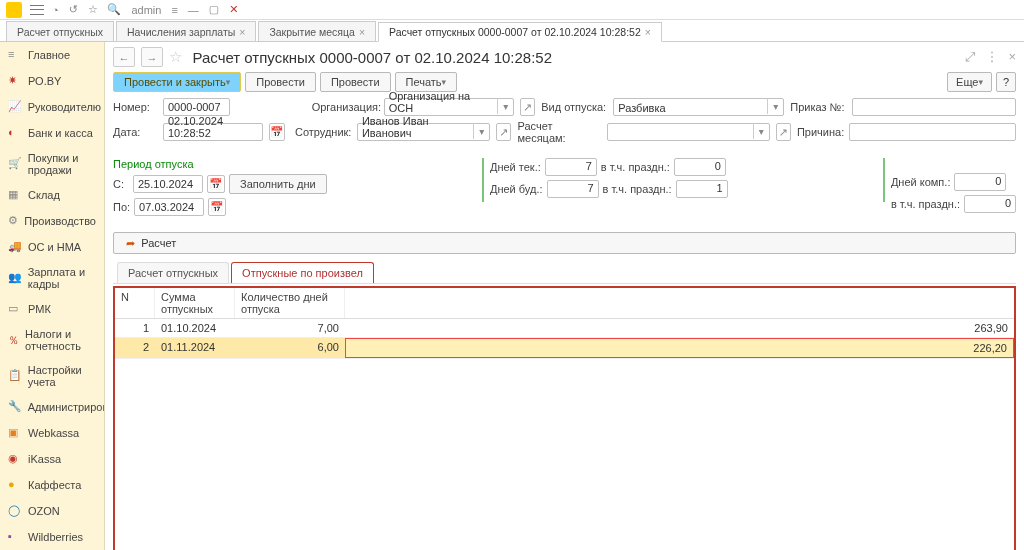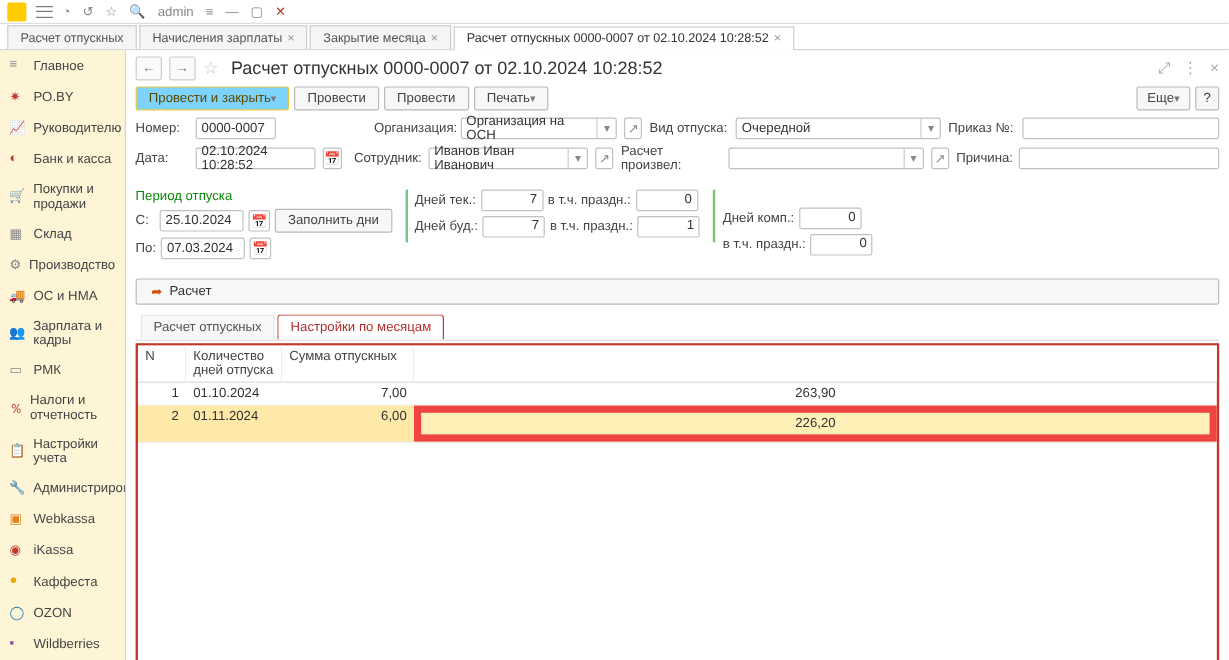--- a/index.html
+++ b/index.html
@@ -92,27 +92,27 @@
     border: 1px solid #b9b9b9; border-radius: 2px; width: 20px; height: 20px;
     display: flex; align-items: center; justify-content: center; background: #f7f7f7;
   }
   .fields-block { padding: 0 8px 4px 8px; }
   .row { display: flex; align-items: center; gap: 6px; margin-bottom: 4px; }
   .lbl { color: #444; min-width: 44px; }
   .input {
     border: 1px solid #c0c0c0; border-radius: 2px; height: 18px;
     padding: 1px 4px; background: #fff; color: #333; display: flex; align-items: center;
   }
-  .input.withbtns { padding-right: 0; }
+  .input.withbtns { padding-right: 0; align-items: flex-end; }
   .ibtn { width: 16px; height: 16px; border-left: 1px solid #ccc; display: flex; align-items: center; justify-content: center; color: #888; font-size: 10px; }
   .small-sq {
     width: 18px; height: 18px; border: 1px solid #c0c0c0; border-radius: 2px;
     display: flex; align-items: center; justify-content: center; background: #fff; color: #888;
   }
-  .columns { display: flex; gap: 11px; padding: 6px 8px 4px 8px; }
+  .columns { display: flex; gap: 11px; padding: 6px 8px 4px 8px; justify-content: space-between; }
   .period-block { }
   .group-title { color: #0b8a0b; font-size: 11px; margin-bottom: 4px; }
   .period-row { display: flex; align-items: center; gap: 4px; margin-bottom: 4px; }
   .num-input {
     border: 1px solid #c0c0c0; border-radius: 2px; height: 18px; width: 52px;
     padding: 1px 4px; background: #fff; color: #333; text-align: right;
   }
   .vsep { width: 2px; background: #7bc47b; height: 44px; margin-right: 6px; }
   .calc-btn-row { padding: 8px; }
   .calc-btn {
@@ -138,22 +138,22 @@
     background: #fff; border-bottom: 1px solid #ddd;
   }
   .grid-head div { padding: 3px 6px; font-size: 11px; color: #444; border-right: 1px solid #eee; }
   .grid-body .grow {
     display: grid; grid-template-columns: 40px 80px 110px 1fr;
     border-bottom: 1px solid #eee;
   }
   .grid-body .grow div { padding: 3px 6px; font-size: 11px; }
   .grow.selected { background: #ffe9a8; }
   .grow .rr { text-align: right; }
-  .grow .lastcell { text-align: center; }
-  .grow.selected .lastcell { border: 6px solid #ef4444; background: #fff0b8; }
+  .grow .lastcell { text-align: right; }
+  .grow.selected .lastcell { border: 1px solid #ef4444; background: #fff0b8; }
   .grid-empty { height: 230px; }
 </style>
 </head>
 <body>
 
 <div class="titlebar">
   <div class="logo"></div>
   <div class="burger">
       <span></span>
       <span></span>
@@ -295,39 +295,39 @@
         <span class="lbl">Номер:</span>
         <div class="input" style="width:80px">0000-0007</div>
         <span class="lbl" style="min-width:66px;margin-left:76px">Организация:</span>
         <div class="input withbtns" style="width:160px">
             <span style="flex:1">Организация на ОСН</span>
             <span class="ibtn">▾</span>
           </div>
         <div class="small-sq">↗</div>
         <span class="lbl" style="min-width:66px">Вид отпуска:</span>
         <div class="input withbtns" style="width:210px">
-            <span style="flex:1">Очередной</span>
+            <span style="flex:1">Разбивка</span>
             <span class="ibtn">▾</span>
           </div>
         <span class="lbl" style="min-width:56px">Приказ №:</span>
         <div class="input" style="width:200px"></div>
       </div>
       <div class="row">
         <span class="lbl">Дата:</span>
         <div class="input withbtns" style="width:120px">
             <span style="flex:1">02.10.2024 10:28:52</span>
           </div>
         <div class="small-sq">📅</div>
         <span class="lbl" style="min-width:56px;margin-left:4px">Сотрудник:</span>
         <div class="input withbtns" style="width:160px">
             <span style="flex:1">Иванов Иван Иванович</span>
             <span class="ibtn">▾</span>
           </div>
         <div class="small-sq">↗</div>
-        <span class="lbl" style="min-width:84px">Расчет произвел:</span>
+        <span class="lbl" style="min-width:84px">Расчет месяцам:</span>
         <div class="input withbtns" style="width:195px">
             <span style="flex:1"></span>
             <span class="ibtn">▾</span>
           </div>
         <div class="small-sq">↗</div>
         <span class="lbl" style="min-width:46px">Причина:</span>
         <div class="input" style="width:200px"></div>
       </div>
     </div>
 
@@ -383,28 +383,28 @@
 
     <div class="calc-btn-row">
       <div class="calc-btn">
           <span class="arrow">➦</span>
           <span>Расчет</span>
         </div>
     </div>
 
     <div class="inner-tabs">
       <div class="itab">Расчет отпускных</div>
-      <div class="itab active">Настройки по месяцам</div>
+      <div class="itab active">Отпускные по произвел</div>
     </div>
 
     <div class="grid-wrap">
       <div class="grid-head">
         <div>N</div>
+        <div>Сумма отпускных</div>
         <div>Количество дней отпуска</div>
-        <div>Сумма отпускных</div>
       </div>
       <div class="grid-body">
         <div class="grow">
           <div class="rr">1</div>
           <div>01.10.2024</div>
           <div class="rr">7,00</div>
           <div class="lastcell">263,90</div>
         </div>
         <div class="grow selected">
           <div class="rr">2</div>

